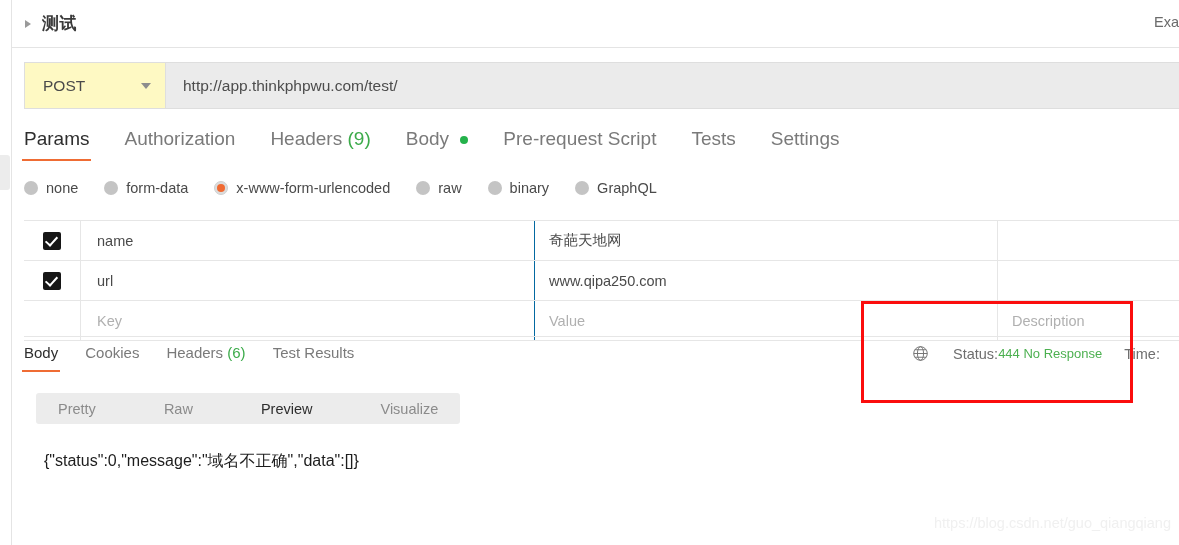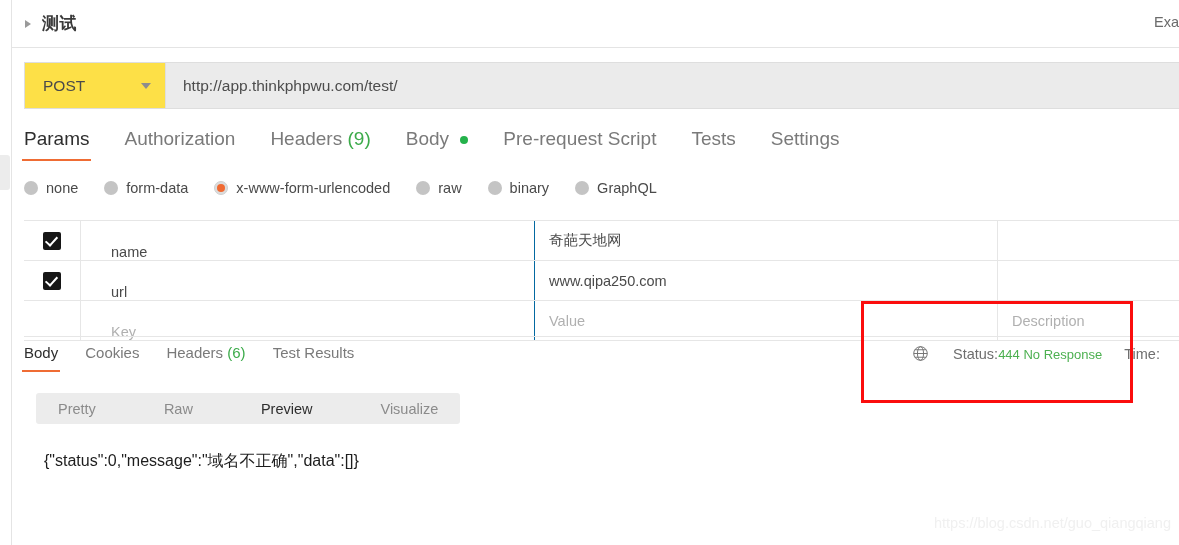--- a/index.html
+++ b/index.html
@@ -78,21 +78,21 @@
   .url-row {
     position: absolute;
     left: 12px; top: 62px;
     width: 1167px;
     height: 49px;
     display: flex;
   }
   .method-box {
     width: 142px;
     height: 47px;
-    background: #fde047;
+    background: #fef9c3;
     border: 1px solid #dedede;
     box-sizing: border-box;
     display: flex;
     align-items: center;
     justify-content: space-between;
     padding: 0 14px 0 18px;
   }
   .method-label {
     font-size: 15.5px;
     color: #4a4a4a;
@@ -227,22 +227,22 @@
     width: 5px; height: 10px;
     border: solid #ffffff;
     border-width: 0 2.2px 2.2px 0;
     transform: rotate(42deg);
   }
   .cell-key {
     width: 454px;
     height: 100%;
     border-left: 1px solid #e6e6e6;
     display: flex;
-    align-items: flex-end;
-    padding-left: 30px;
+    align-items: center;
+    padding-left: 16px;
     box-sizing: border-box;
   }
   .cell-value {
     width: 463px;
     height: 100%;
     border-left: 1px solid #0369a1;
     display: flex;
     align-items: center;
     padding-left: 14px;
     box-sizing: border-box;
@@ -281,21 +281,21 @@
     position: absolute;
     left: -2px; right: -2px; bottom: 0;
     height: 2.5px;
     background: #ef6c34;
   }
 
   .status-strip {
     position: absolute;
     left: 900px; top: 345px;
     display: flex;
-    align-items: flex-end;
+    align-items: center;
     white-space: nowrap;
   }
   .globe-icon { width: 17px; height: 17px; display: block; }
   .status-label {
     font-size: 14.5px;
     color: #6e6e6e;
     margin-left: 24px;
   }
   .status-value {
     font-size: 13px;

